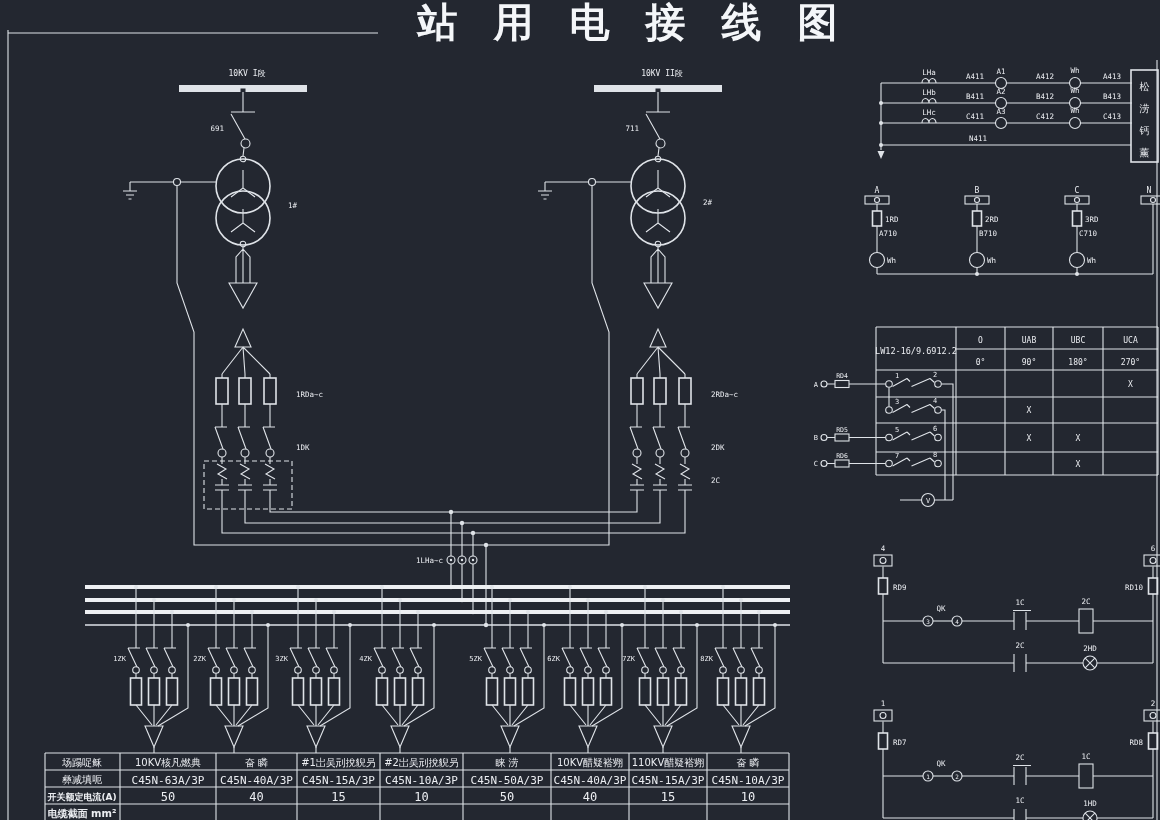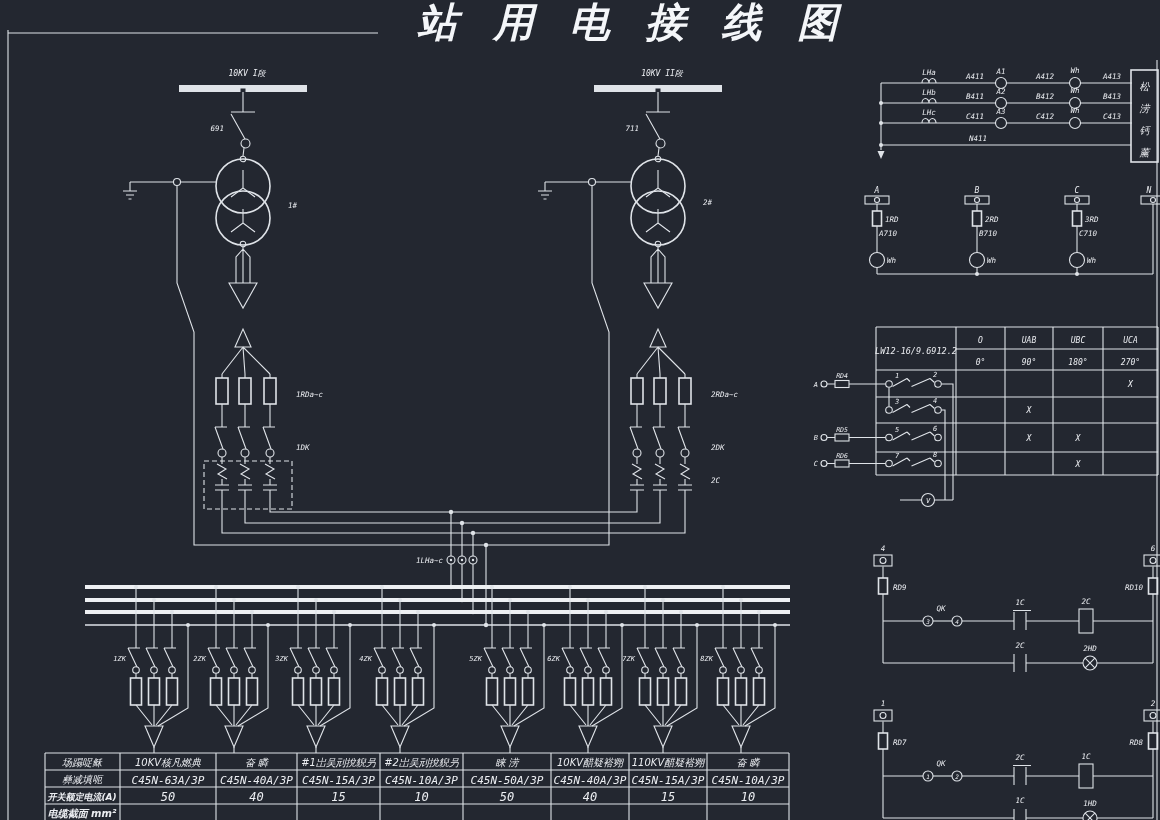--- a/index.html
+++ b/index.html
@@ -1,16 +1,16 @@
 <!DOCTYPE html>
 <html><head>
 <meta charset="utf-8">
 <style>
   html,body{margin:0;padding:0;background:#14161b;}
-  .stage{position:relative;width:1160px;height:820px;background:#232730;overflow:hidden;font-style:italic;}
+  .stage{position:relative;width:1160px;height:820px;background:#232730;overflow:hidden;}
   svg{position:absolute;left:0;top:0;}
   .w{stroke:#dfe3e8;stroke-width:1.1;fill:none;}
   .w15{stroke:#dfe3e8;stroke-width:1.6;fill:none;}
   .thk{stroke:#eef0f3;stroke-width:4;fill:none;}
   .fillw{fill:#dfe3e8;stroke:none;}
   .dot{fill:#dfe3e8;stroke:none;}
   .bgfill{fill:#232730;stroke:none;}
   .cir{fill:#232730;stroke:#dfe3e8;stroke-width:1.1;}
   .dash{stroke-dasharray:5 3;}
   text{fill:#eceef2;font-family:"DejaVu Sans Mono","Liberation Mono",monospace;font-size:7.5px;text-anchor:middle;}

